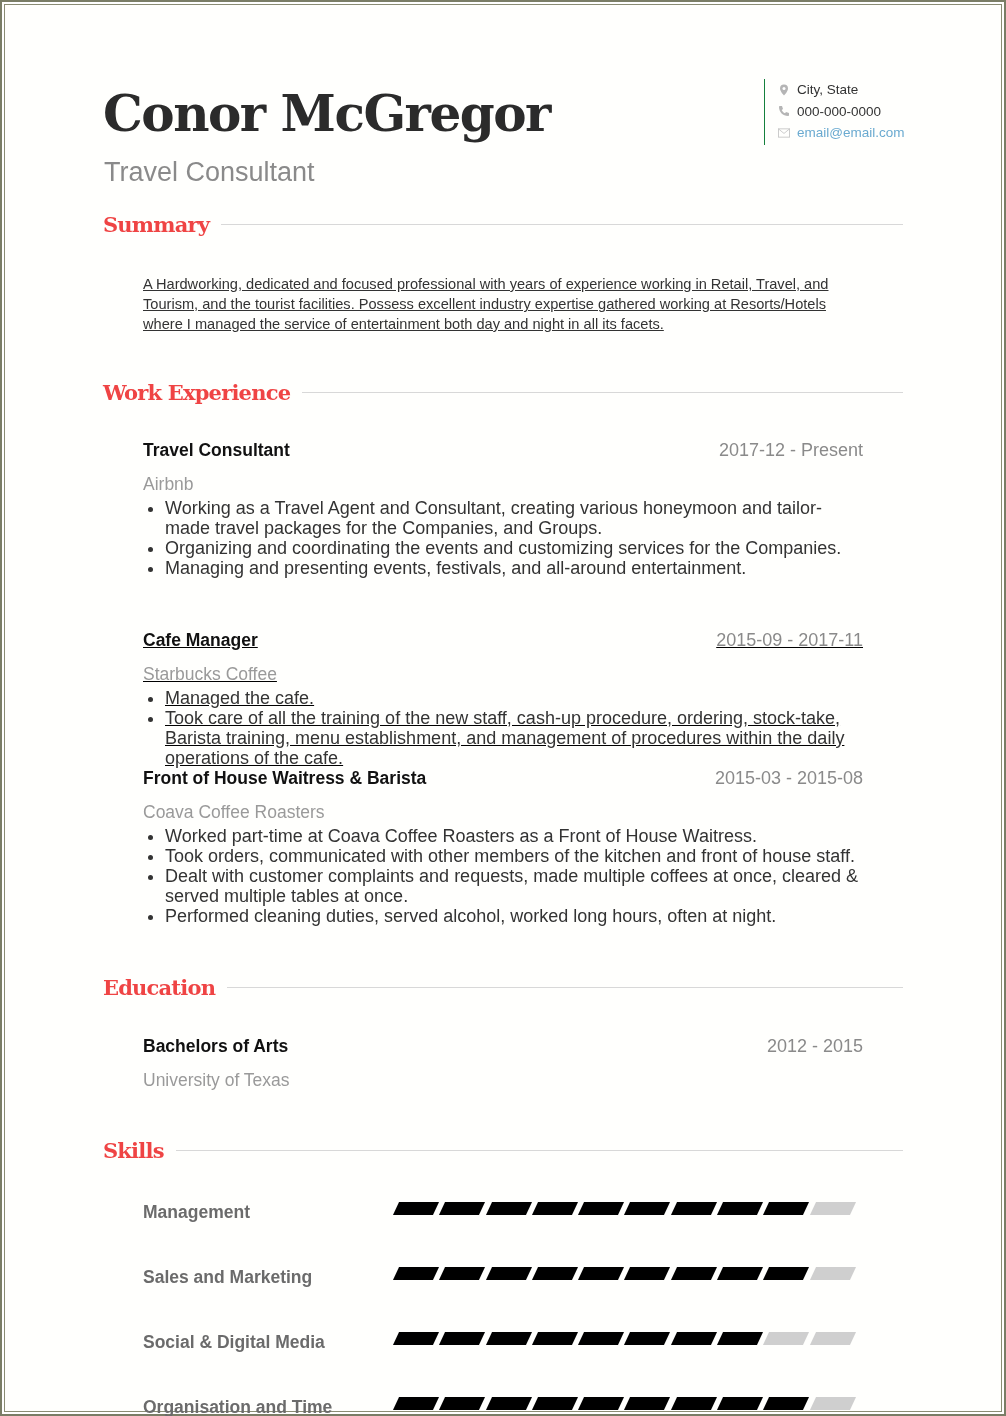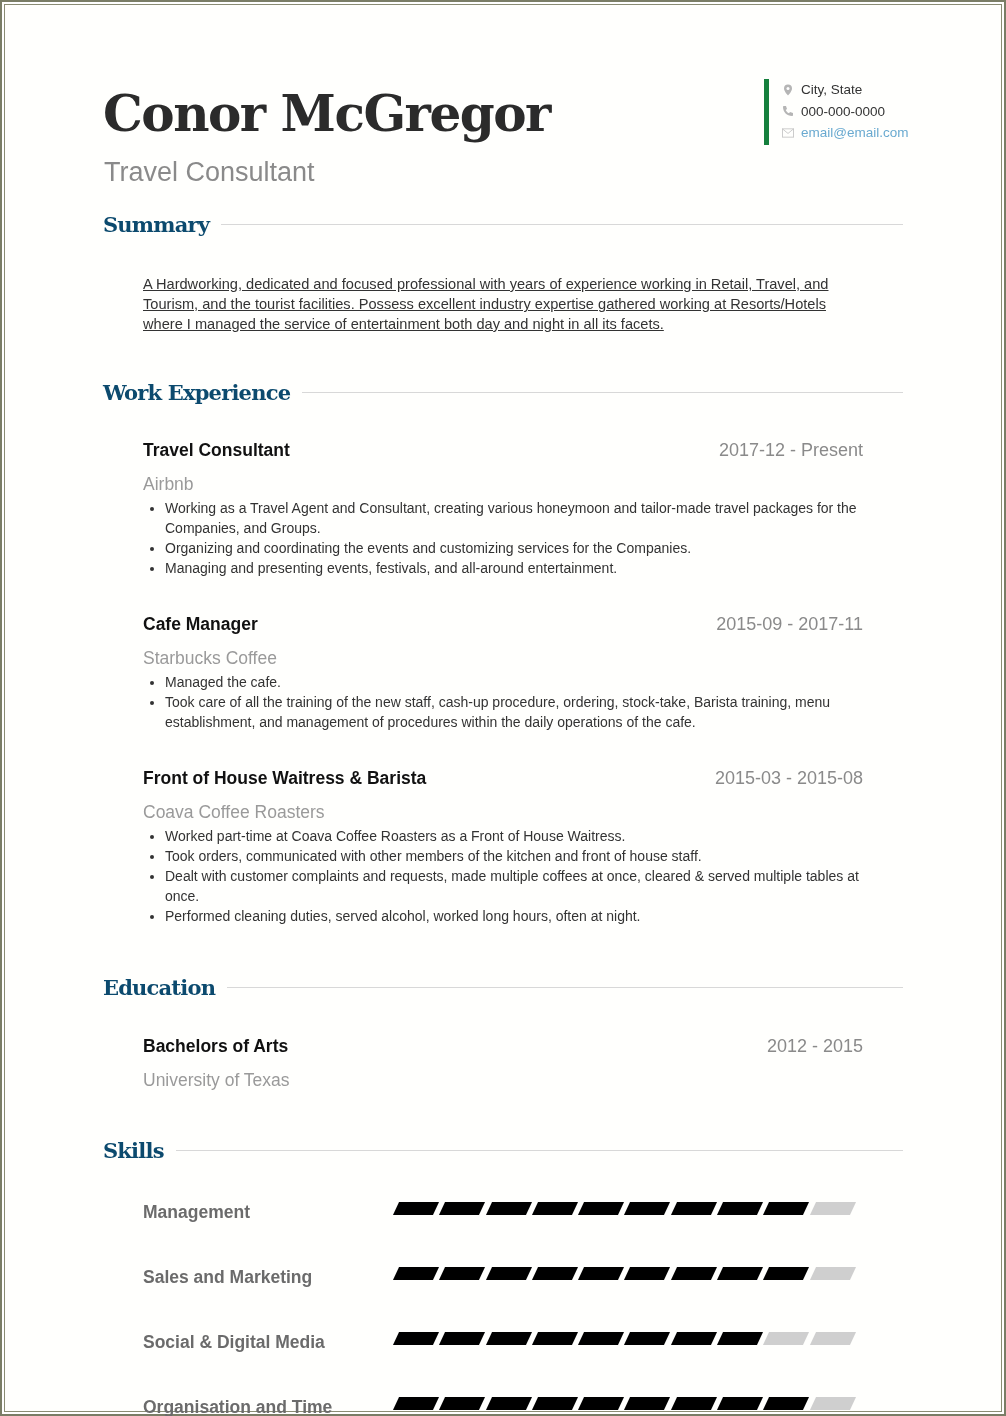--- a/index.html
+++ b/index.html
@@ -25,35 +25,35 @@
     font-size: 50px; letter-spacing: -1.5px; color: #2b2b2b;
     line-height: 64px; white-space: nowrap;
   }
   .role {
     position: absolute; left: 104px; top: 155px;
     font-family: "Liberation Sans", sans-serif; font-size: 27px;
     color: #8a8a8a; font-weight: 300; line-height: 34px;
   }
   .contact {
     position: absolute; left: 764px; top: 79px; height: 66px;
-    border-left: 5px solid #15803d; padding-left: 13px;
+    border-left: 1px solid #15803d; padding-left: 13px;
   }
   .contact-row {
     display: flex; align-items: center; height: 21.5px;
     font-family: "Liberation Sans", sans-serif; font-size: 13.5px; color: #333;
   }
   .contact-row .ic { width: 12px; height: 12px; margin-right: 7px; display: inline-flex; align-items: center; justify-content: center; }
   .contact-row.email { color: #6aaad0; text-align: center; }
 
   .section-head {
     position: absolute; left: 103px; right: 103px; display: flex; align-items: center;
   }
   .section-head .title {
     font-family: "DejaVu Serif", serif; font-weight: bold; font-size: 21px;
-    color: #0c4a6e; letter-spacing: -0.8px; white-space: nowrap; margin-right: 12px;
+    color: #ef4444; letter-spacing: -0.8px; white-space: nowrap; margin-right: 12px;
   }
   .section-head .rule { flex: 1; height: 1px; background: #d8d8d8; }
 
   .summary {
     position: absolute; left: 143px; top: 274px; width: 720px;
     font-family: "Liberation Sans", sans-serif; font-size: 14.6px; line-height: 20px;
     color: #333;
     text-decoration: underline;
   }
 
@@ -64,21 +64,21 @@
   }
   .entry .dates {
     font-family: "Liberation Sans", sans-serif; font-size: 18px; color: #8a8a8a;
   }
   .entry .company {
     font-family: "Liberation Sans", sans-serif; font-size: 17.5px; color: #9a9a9a;
     height: 28px; line-height: 28px;
   }
   .entry ul { margin: 0; padding: 0 0 0 22px; list-style: disc; }
   .entry li {
-    font-family: "Liberation Sans", sans-serif; font-size: 14px; line-height: 20px; color: #333;
+    font-family: "Liberation Sans", sans-serif; font-size: 18px; line-height: 20px; color: #333;
   }
 
   .skill-row { position: absolute; left: 143px; width: 720px; height: 24px; }
   .skill-row .label {
     position: absolute; left: 0; top: 0;
     font-family: "Liberation Sans", sans-serif; font-size: 17.5px; color: #6b6b6b; font-weight: bold;
   }
   .skill-row .bar { position: absolute; left: 253px; top: 0; display: flex; }
   .seg {
     width: 40px; height: 13px; margin-right: 6.3px;
@@ -143,21 +143,21 @@
       <span class="dates">2017-12 - Present</span>
     </div>
     <div class="company">Airbnb</div>
     <ul>
       <li>Working as a Travel Agent and Consultant, creating various honeymoon and tailor-made travel packages for the Companies, and Groups.</li>
       <li>Organizing and coordinating the events and customizing services for the Companies.</li>
       <li>Managing and presenting events, festivals, and all-around entertainment.</li>
     </ul>
   </div>
 
-  <div class="entry" style="top:614px;">
+  <div class="entry" style="top:630px;text-decoration:underline;">
     <div class="head">
       <span class="job">Cafe Manager</span>
       <span class="dates">2015-09 - 2017-11</span>
     </div>
     <div class="company">Starbucks Coffee</div>
     <ul>
       <li>Managed the cafe.</li>
       <li>Took care of all the training of the new staff, cash-up procedure, ordering, stock-take, Barista training, menu establishment, and management of procedures within the daily operations of the cafe.</li>
     </ul>
   </div>

